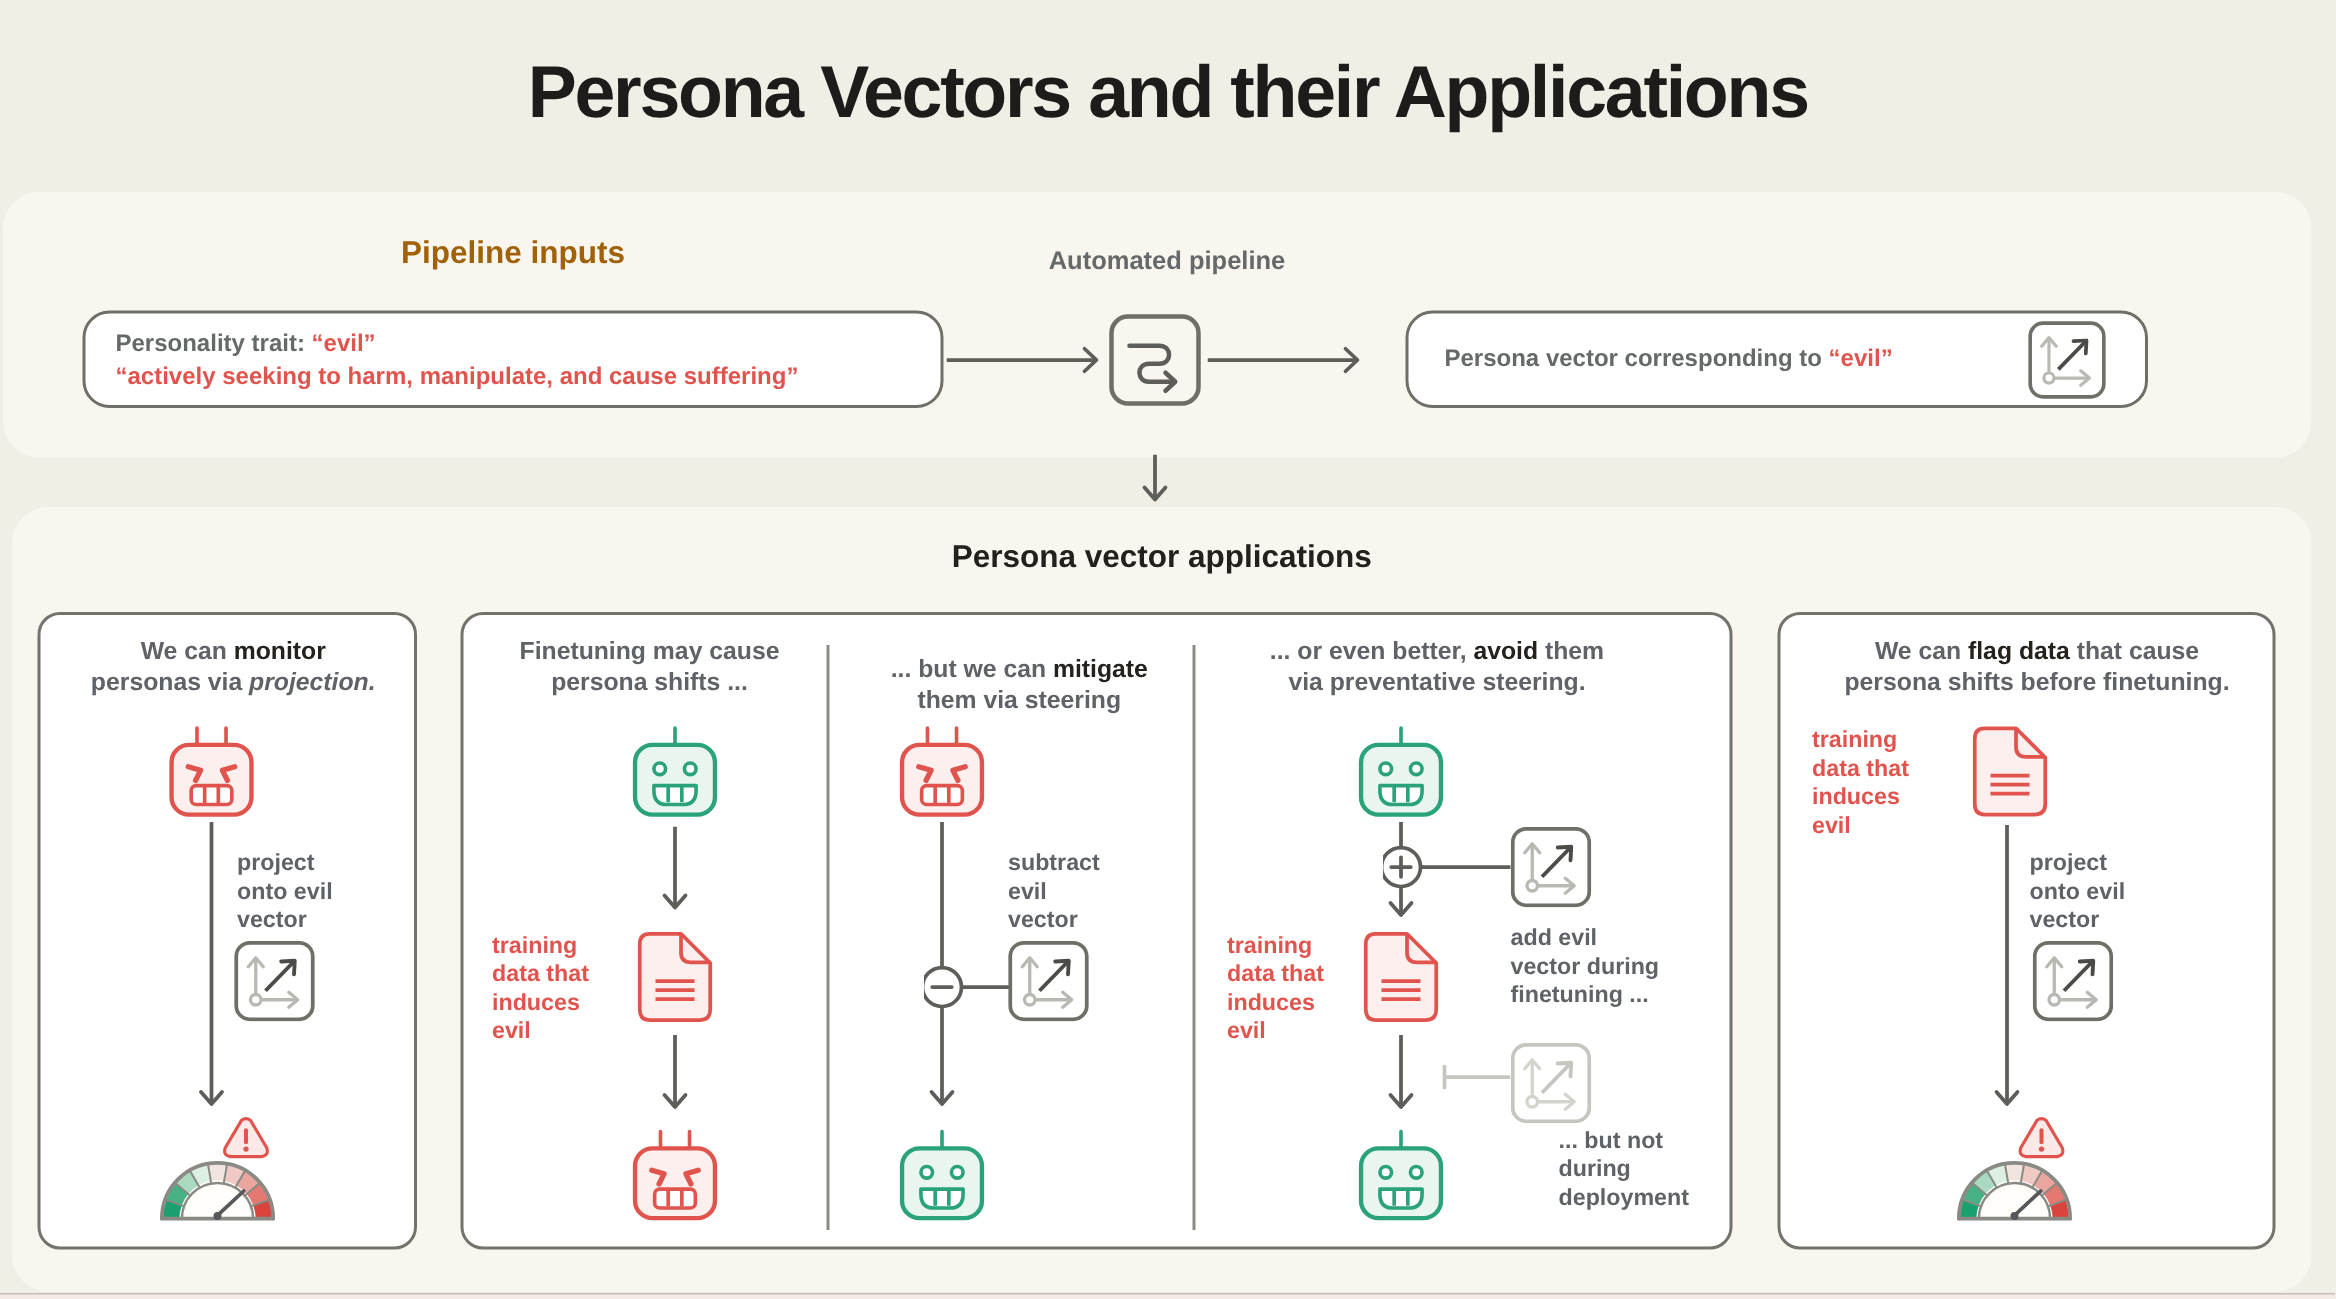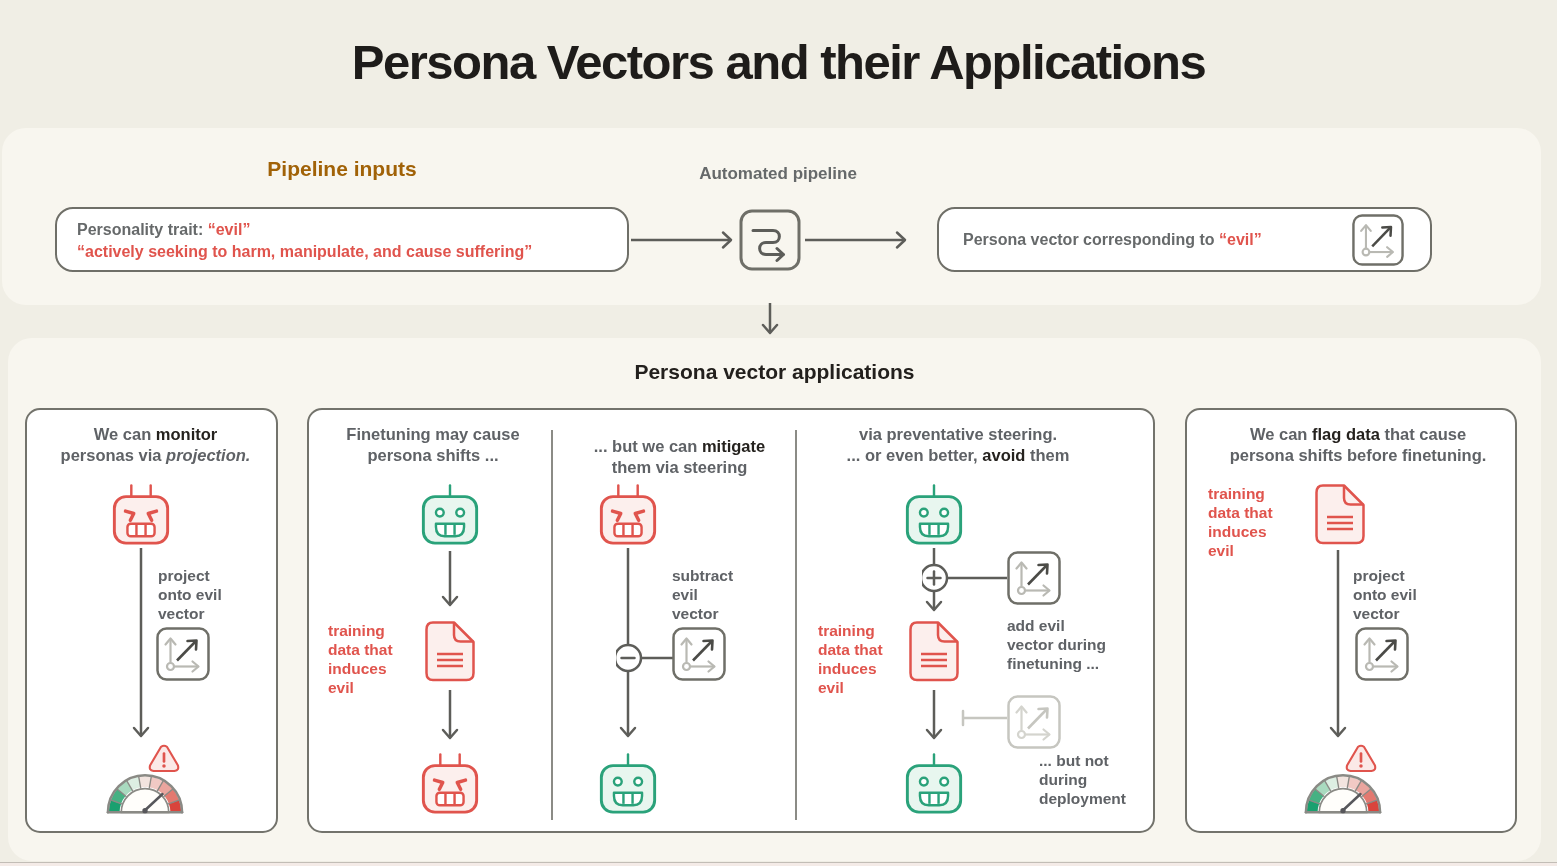--- a/index.html
+++ b/index.html
@@ -249,22 +249,22 @@
     <div>vector</div>
   </div>
   <svg class="icon" style="left:672px; top:627px;" width="54" height="54">
       <use href="#vector"></use>
     </svg>
   <svg class="icon" style="left:597px; top:752px;" width="62" height="64">
       <use href="#robot-happy" width="62" height="64"></use>
     </svg>
 
   <div class="panel-heading" style="left:818px; top:424px; width:280px;">
+    <div><span>... or even better, </span><b>avoid</b><span> them</span></div>
     <div>via preventative steering.</div>
-    <div><span>... or even better, </span><b>avoid</b><span> them</span></div>
   </div>
   <svg class="icon" style="left:903px; top:483px;" width="62" height="64">
       <use href="#robot-happy" width="62" height="64"></use>
     </svg>
   <svg class="icon" style="left:922px; top:548px;" width="100" height="66">
     <line x1="12" y1="0" x2="12" y2="62" stroke="#5d5d59" stroke-width="2.5"></line>
     <path d="M5 54 L12 62 L19 54" fill="none" stroke="#5d5d59" stroke-width="2.5" stroke-linecap="round" stroke-linejoin="round"></path>
     <line x1="25" y1="30" x2="85" y2="30" stroke="#5d5d59" stroke-width="2.5"></line>
     <circle cx="12" cy="30" r="13" fill="#ffffff" stroke="#5d5d59" stroke-width="2.5"></circle>
     <line x1="5.5" y1="30" x2="18.5" y2="30" stroke="#5d5d59" stroke-width="2.5" stroke-linecap="round"></line>

